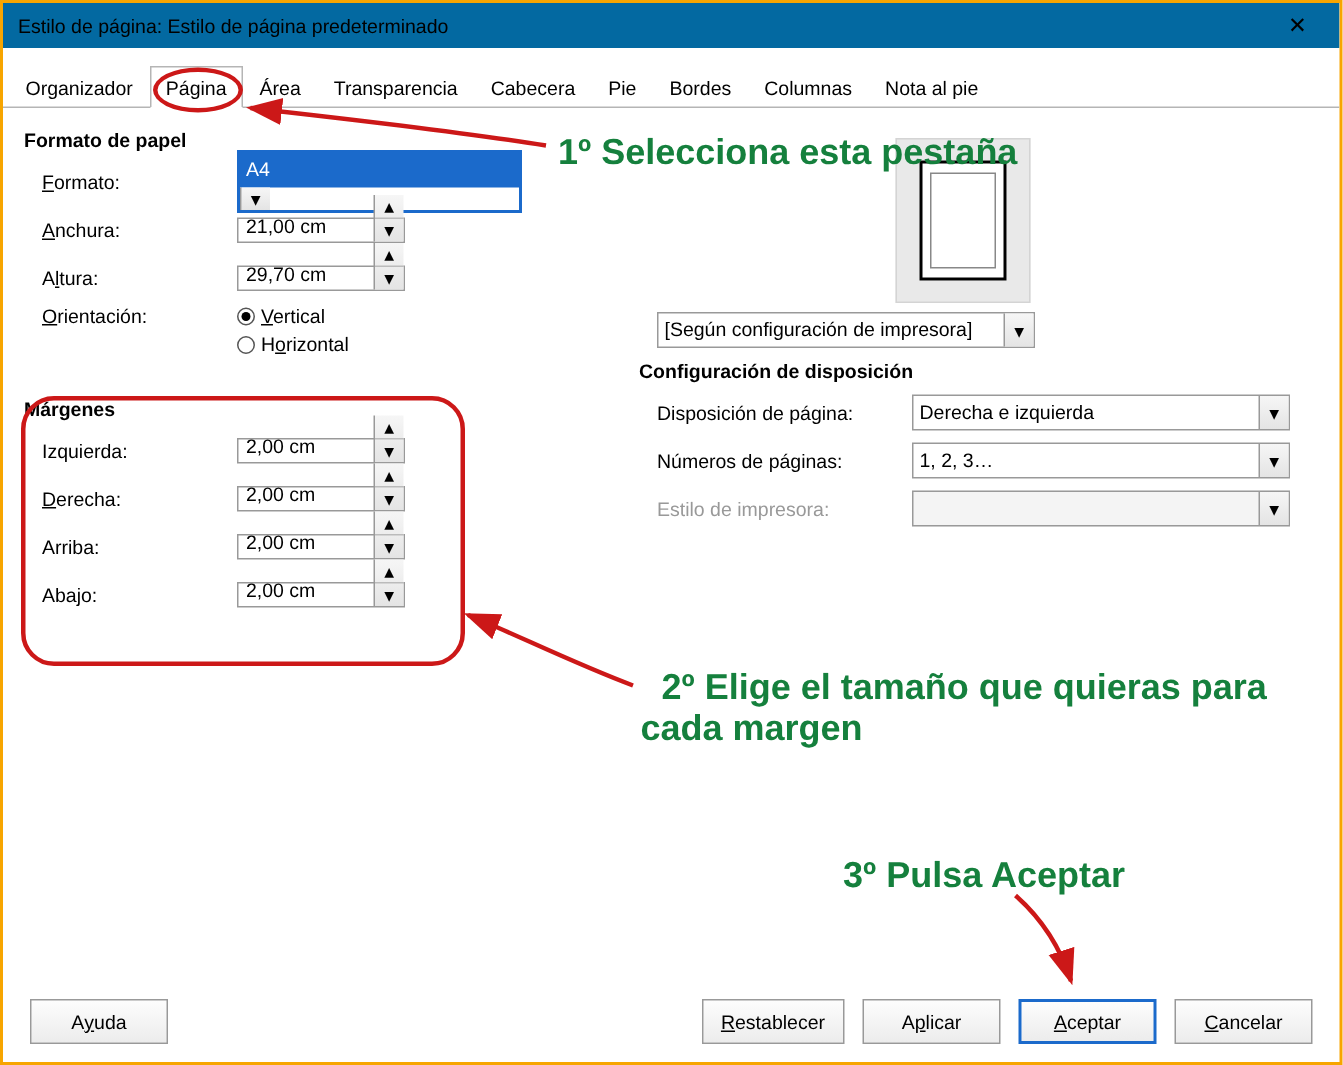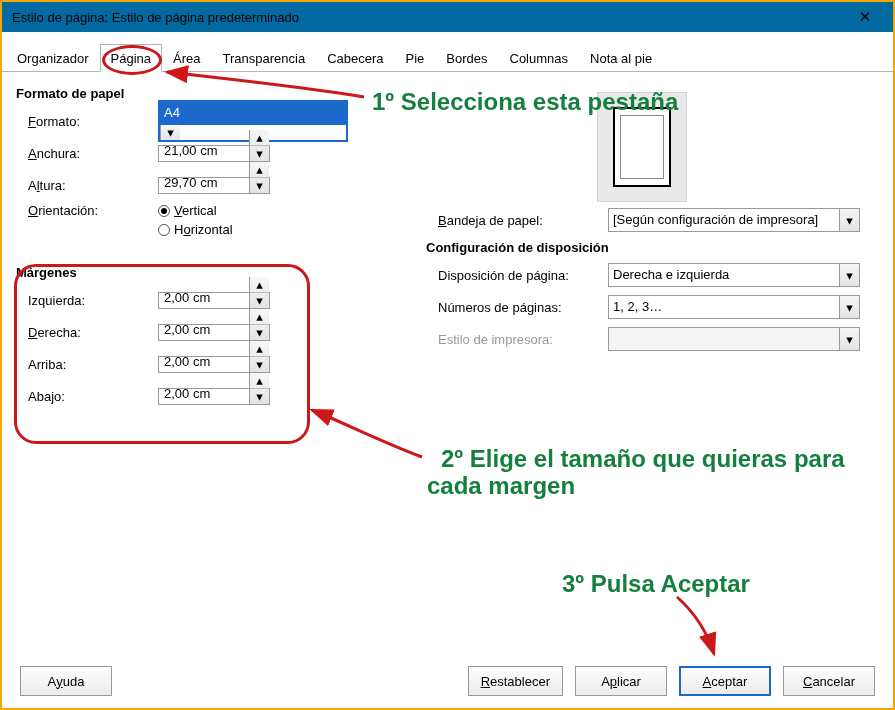--- a/index.html
+++ b/index.html
@@ -357,21 +357,20 @@
       <span class="sp-text">2,00 cm</span>
       <span class="sp-btns">
           <span class="sp-arrow">▴</span>
           <span class="sp-arrow">▾</span>
         </span>
     </div>
   </div>
 
   <div class="right-col">
     <div class="row">
-      <span class="lbl"><span class="underline-inner">B</span><span>andeja de papel:</span></span>
       <div class="combobox">
         <span class="cb-text">[Según configuración de impresora]</span>
         <span class="cb-arrow">▾</span>
       </div>
     </div>
 
     <div class="section-title" style="">Configuración de disposición</div>
 
     <div class="row">
       <span class="lbl">Disposición de página:</span>

